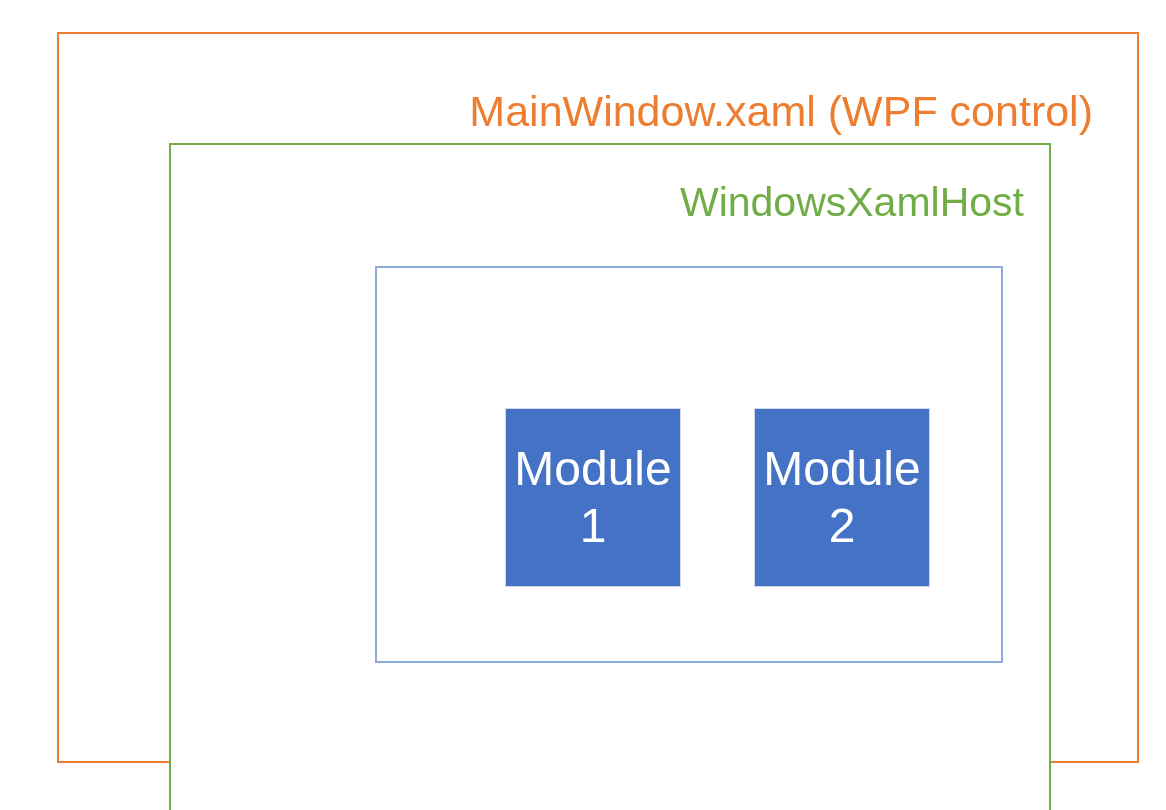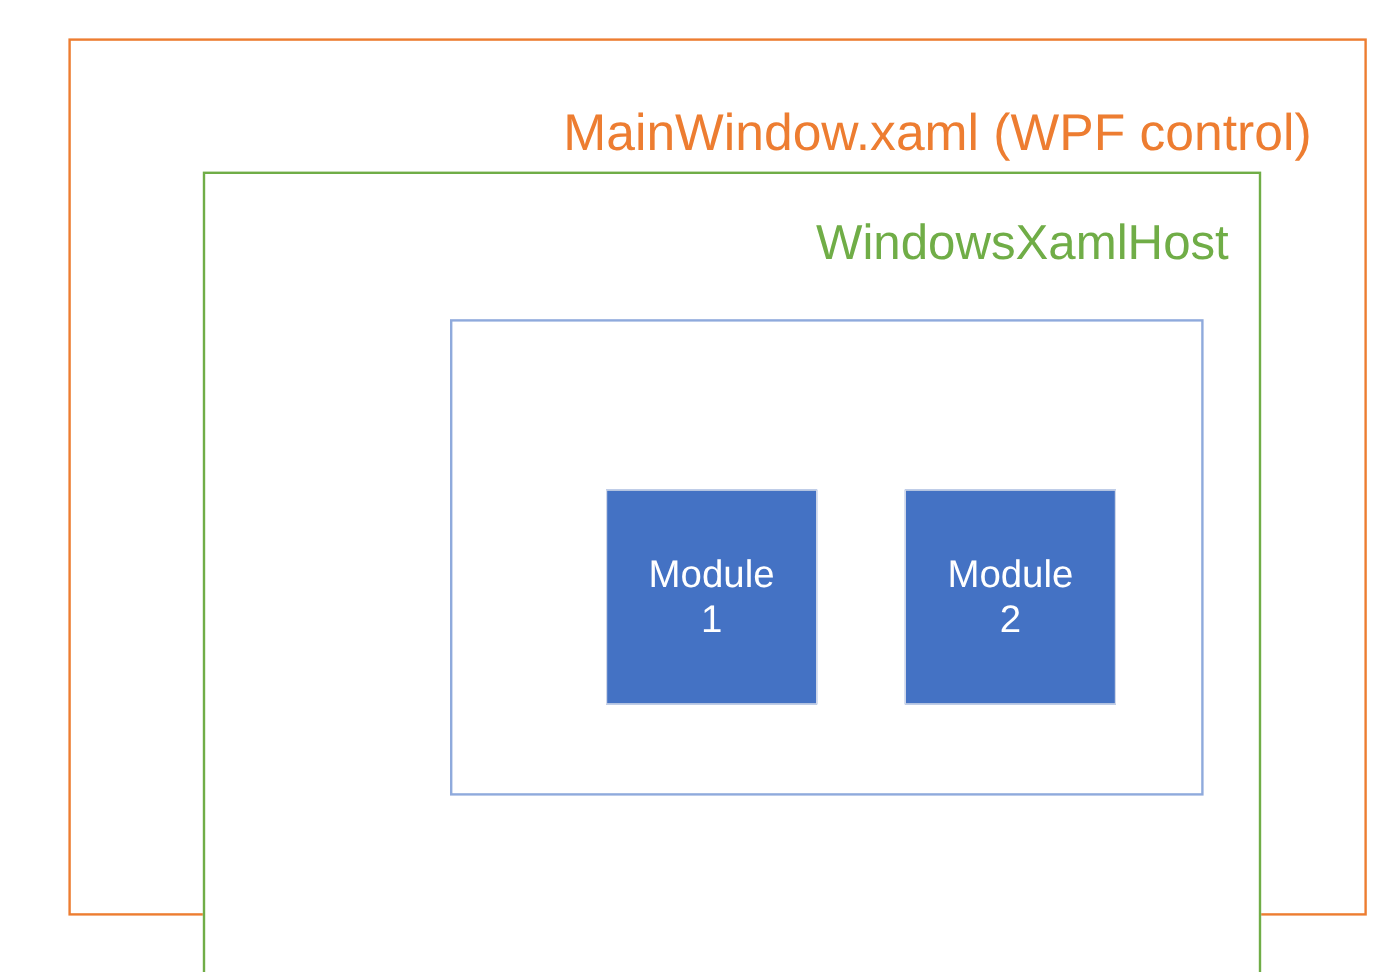--- a/index.html
+++ b/index.html
@@ -93,21 +93,21 @@
     width: 176px;
     height: 179px;
     background: #4472C4;
     border: 1px solid #D0D7E8;
     box-sizing: border-box;
     display: flex;
     flex-direction: column;
     align-items: center;
     justify-content: center;
     color: #ffffff;
-    font-size: 32px;
+    font-size: 48px;
     line-height: 1.18;
   }
 
   .module-1 { left: 128px; }  
   .module-2 { left: 377px; }  
 
   .module-line {
     display: block;
     text-align: center;
   }

